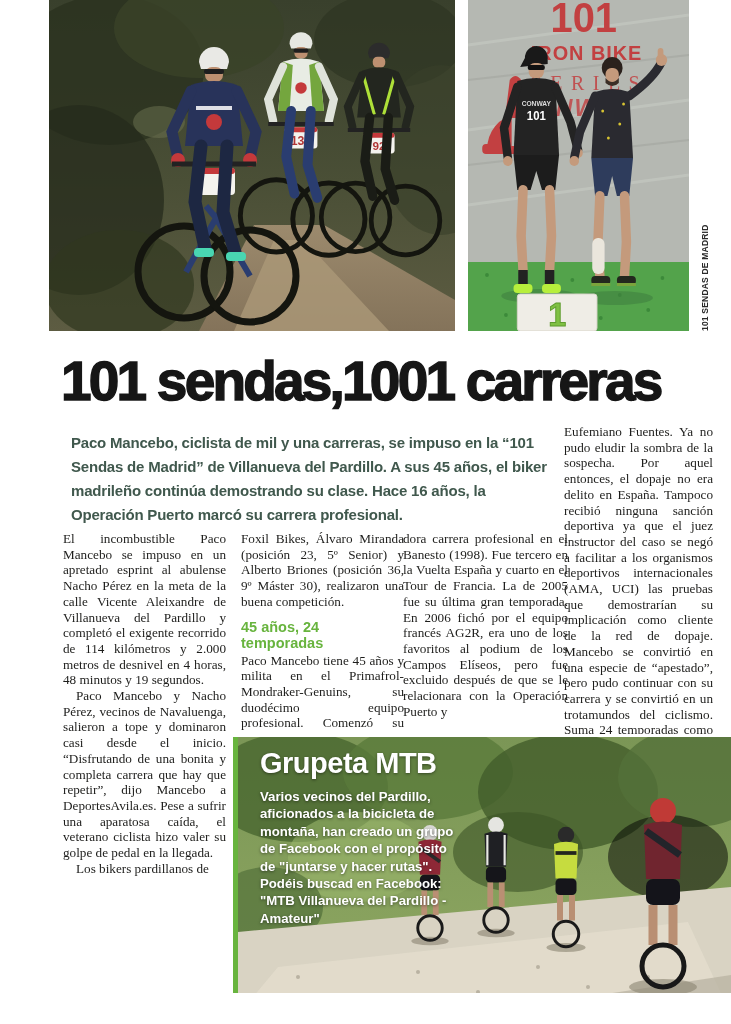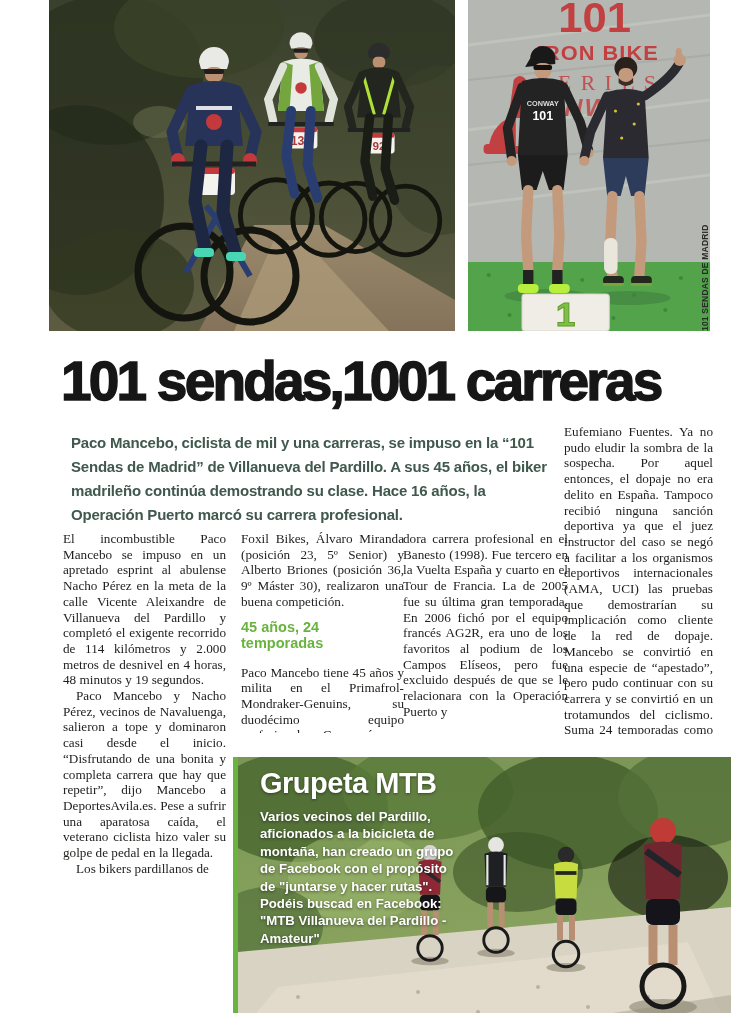--- a/index.html
+++ b/index.html
@@ -2,21 +2,21 @@
 <html lang="es"><head>
 <meta charset="utf-8">
 <style>
   html,body{margin:0;padding:0;background:#e8e8e8;}
   .page{position:relative;width:731px;height:1024px;background:#ffffff;overflow:hidden;
         font-family:"Liberation Serif",serif;color:#1d1d1b;}
   figure{margin:0;}
   .photo{position:absolute;overflow:hidden;}
   .photo svg{display:block;width:100%;height:100%;}
   .photo-left{left:49px;top:0;width:406px;height:331px;}
-  .photo-right{left:468px;top:0;width:242px;height:331px;}
+  .photo-right{left:468px;top:0;width:221px;height:331px;}
 
   .vcaption{position:absolute;left:700px;top:227px;width:12px;height:104px;
             writing-mode:vertical-rl;transform:rotate(180deg);
             font-family:"Liberation Sans",sans-serif;font-size:8.5px;font-weight:700;
             letter-spacing:.2px;color:#2a2a2a;white-space:nowrap;}
 
   .kicker{position:absolute;left:181px;top:337px;
           font-family:"Liberation Sans",sans-serif;font-weight:700;
           font-size:27px;letter-spacing:-.8px;color:#68b43e;}
   .title{position:absolute;left:61px;top:349px;margin:0;white-space:nowrap;
@@ -28,24 +28,24 @@
               font-family:"Liberation Sans",sans-serif;font-weight:700;
               font-size:15px;line-height:24px;letter-spacing:-.2px;color:#40584d;}
 
   .col{position:absolute;text-align:justify;font-size:13.2px;line-height:15.7px;overflow:hidden;}
   .col p{margin:0;}
   .col1{left:63px;top:531px;width:163px;height:490px;}
   .col1 p + p{text-indent:13px;}
   .col2{left:241px;top:531px;width:163px;height:202px;}
   .col3{left:403px;top:531px;width:165px;height:202px;}
   .col4{left:564px;top:424px;width:149px;height:310px;}
-  .subhead{margin:9px 0 14px 0;font-family:"Liberation Sans",sans-serif;font-weight:700;
+  .subhead{margin:9px 0 2px 0;font-family:"Liberation Sans",sans-serif;font-weight:700;
            font-size:14.5px;color:#68b43e;text-align:left;line-height:16px;}
 
-  .grupeta{position:absolute;left:233px;top:737px;width:498px;height:256px;overflow:hidden;margin-top:20px;}
+  .grupeta{position:absolute;left:233px;top:737px;width:498px;height:256px;overflow:hidden;}
   .grupeta .strip{position:absolute;left:0;top:0;width:5px;height:100%;background:#68b43e;}
   .grupeta .gphoto{position:absolute;left:5px;top:0;width:493px;height:278px;}
   .grupeta .gphoto svg{display:block;width:100%;height:100%;}
   .gr-overlay{position:absolute;left:27px;top:10px;width:200px;color:#ffffff;
               font-family:"Liberation Sans",sans-serif;}
   .gr-title{margin:0 0 8px 0;font-size:29px;font-weight:700;letter-spacing:-.5px;
             text-shadow:0 1px 3px rgba(0,0,0,.45);}
   .gr-body{margin:0;font-size:13.2px;font-weight:700;line-height:17.4px;
            text-shadow:0 1px 3px rgba(0,0,0,.5);}
 </style>

